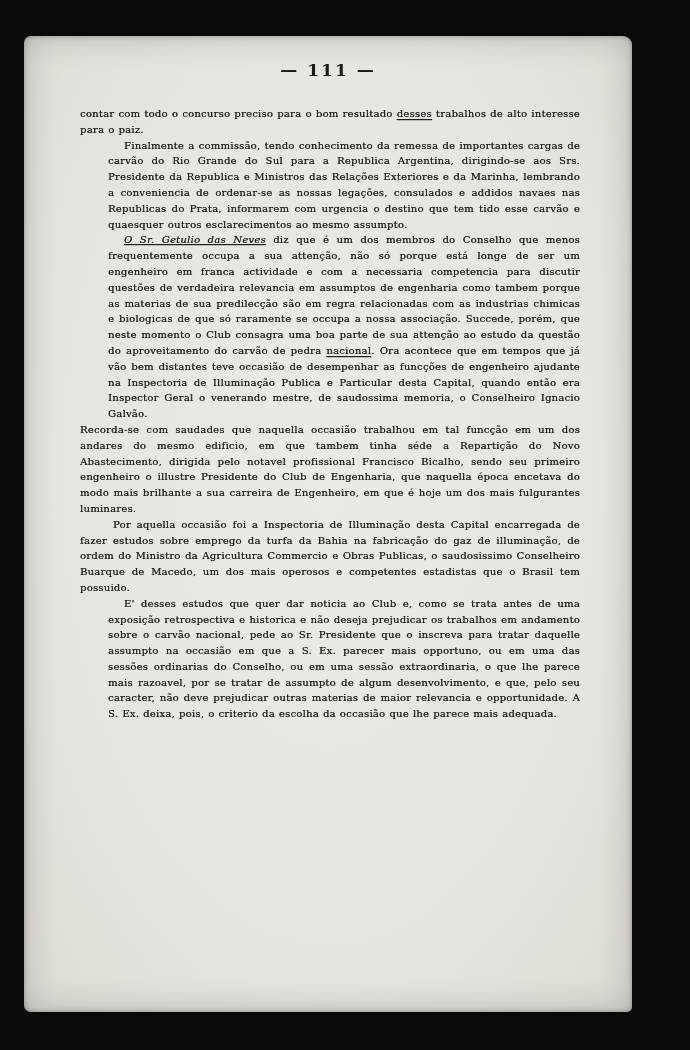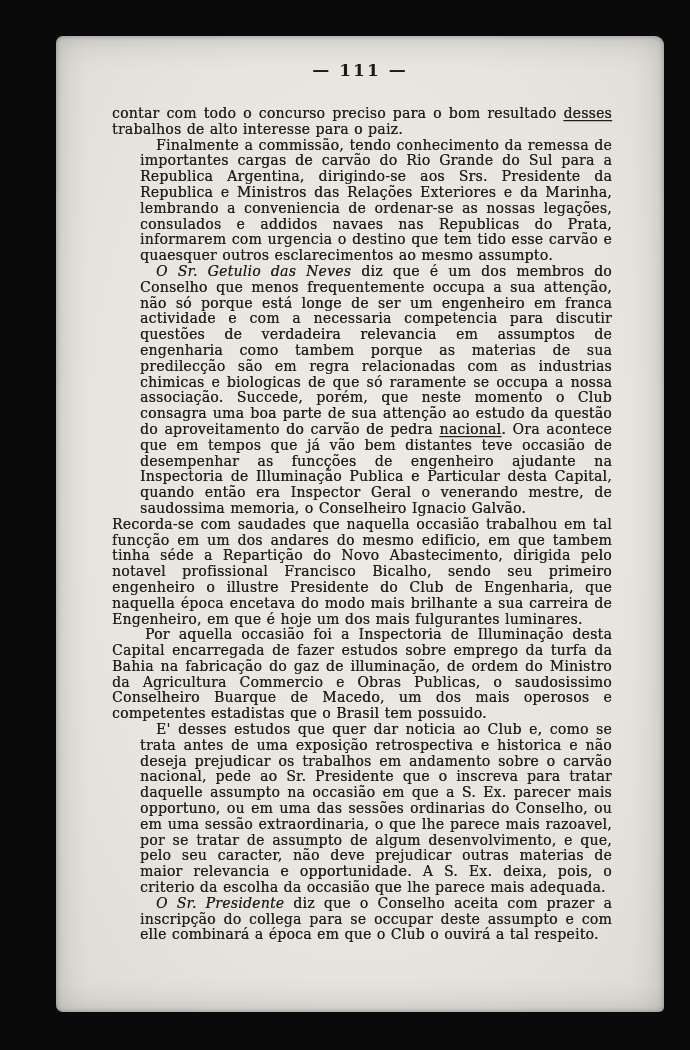--- a/index.html
+++ b/index.html
@@ -10,69 +10,68 @@
   .viewport {
     position: relative;
     width: 690px;
     height: 1050px;
     background: #0a0a0a;
     overflow: hidden;
     font-family: "DejaVu Serif", "Liberation Serif", serif;
   }
   .page {
     position: absolute;
-    left: 56px;
+    left: 24px;
     top: 36px;
     width: 608px;
     height: 976px;
     background: #e9e7e1;
     background-image: radial-gradient(ellipse at 50% 45%, #eceae4 0%, #e7e5df 60%, #ddDBD4 100%);
     border-radius: 7px 9px 5px 7px;
     box-shadow: inset 0 0 34px rgba(0,0,0,0.20), inset 0 0 5px rgba(0,0,0,0.30);
     overflow: hidden;
   }
   .page-number {
     margin-top: 24px;
     text-align: center;
     font-size: 17px;
     font-weight: bold;
     letter-spacing: 2px;
     color: #1d1b17;
   }
   .doc-body {
     margin: 26px 52px 0 56px;
     text-align: justify;
-    font-size: 14px;
+    font-size: 10px;
     line-height: 15.8px;
     letter-spacing: 0.25px;
     word-spacing: 0.6px;
     color: #201d19;
     text-shadow: 0.3px 0.3px 0.35px rgba(35,32,27,0.75);
   }
   .doc-body p {
     margin: 0;
     padding: 0;
   }
   .doc-body p.indent { text-indent: 16px; margin-left: 28px; }
   .doc-body p.indent-lg { text-indent: 33px; }
-  .italic { font-style: italic; }
+  .italic { font-style: italic; text-decoration: underline; }
   .underline {
     text-decoration: underline;
     text-underline-offset: 2px;
   }
 </style>
 </head>
 <body>
 
 <div class="viewport">
   <div class="page">
     <div class="page-number">— 111 —</div>
     <div class="doc-body">
         <p><span>contar com todo o concurso preciso para o bom resultado </span><span class="underline">desses</span><span> trabalhos de alto interesse para o paiz.</span></p>
         <p class="indent"><span>Finalmente a commissão, tendo conhecimento da remessa de importantes cargas de carvão do Rio Grande do Sul para a Republica Argentina, dirigindo-se aos Srs. Presidente da Republica e Ministros das Relações Exteriores e da Marinha, lembrando a conveniencia de ordenar-se as nossas legações, consulados e addidos navaes nas Republicas do Prata, informarem com urgencia o destino que tem tido esse carvão e quaesquer outros esclarecimentos ao mesmo assumpto.</span></p>
         <p class="indent"><span class="italic">O Sr. Getulio das Neves</span><span> diz que é um dos membros do Conselho que menos frequentemente occupa a sua attenção, não só porque está longe de ser um engenheiro em franca actividade e com a necessaria competencia para discutir questões de verdadeira relevancia em assumptos de engenharia como tambem porque as materias de sua predilecção são em regra relacionadas com as industrias chimicas e biologicas de que só raramente se occupa a nossa associação. Succede, porém, que neste momento o Club consagra uma boa parte de sua attenção ao estudo da questão do aproveitamento do carvão de pedra </span><span class="underline">nacional</span><span>. Ora acontece que em tempos que já vão bem distantes teve occasião de desempenhar as funcções de engenheiro ajudante na Inspectoria de Illuminação Publica e Particular desta Capital, quando então era Inspector Geral o venerando mestre, de saudossima memoria, o Conselheiro Ignacio Galvão.</span></p>
         <p><span>Recorda-se com saudades que naquella occasião trabalhou em tal funcção em um dos andares do mesmo edificio, em que tambem tinha séde a Repartição do Novo Abastecimento, dirigida pelo notavel profissional Francisco Bicalho, sendo seu primeiro engenheiro o illustre Presidente do Club de Engenharia, que naquella época encetava do modo mais brilhante a sua carreira de Engenheiro, em que é hoje um dos mais fulgurantes luminares.</span></p>
         <p class="indent-lg"><span>Por aquella occasião foi a Inspectoria de Illuminação desta Capital encarregada de fazer estudos sobre emprego da turfa da Bahia na fabricação do gaz de illuminação, de ordem do Ministro da Agricultura Commercio e Obras Publicas, o saudosissimo Conselheiro Buarque de Macedo, um dos mais operosos e competentes estadistas que o Brasil tem possuido.</span></p>
         <p class="indent"><span>E' desses estudos que quer dar noticia ao Club e, como se trata antes de uma exposição retrospectiva e historica e não deseja prejudicar os trabalhos em andamento sobre o carvão nacional, pede ao Sr. Presidente que o inscreva para tratar daquelle assumpto na occasião em que a S. Ex. parecer mais opportuno, ou em uma das sessões ordinarias do Conselho, ou em uma sessão extraordinaria, o que lhe parece mais razoavel, por se tratar de assumpto de algum desenvolvimento, e que, pelo seu caracter, não deve prejudicar outras materias de maior relevancia e opportunidade. A S. Ex. deixa, pois, o criterio da escolha da occasião que lhe parece mais adequada.</span></p>
-        <p class="indent"><span class="italic">O Sr. Presidente</span><span> diz que o Conselho aceita com prazer a inscripção do collega para se occupar deste assumpto e com elle combinará a época em que o Club o ouvirá a tal respeito.</span></p>
       </div>
   </div>
 </div>
 
 </body></html>

